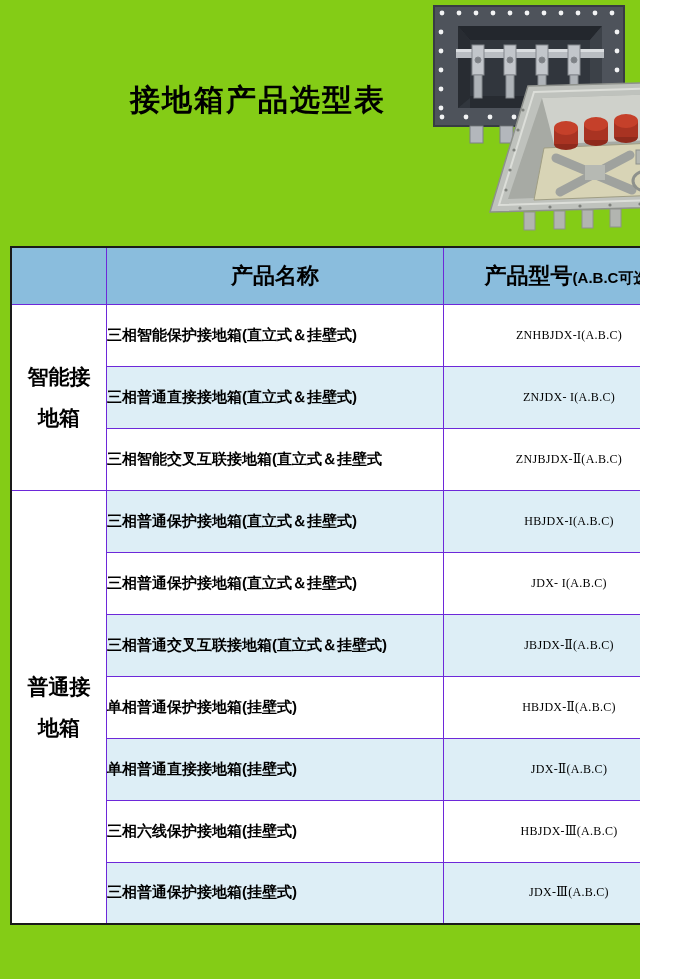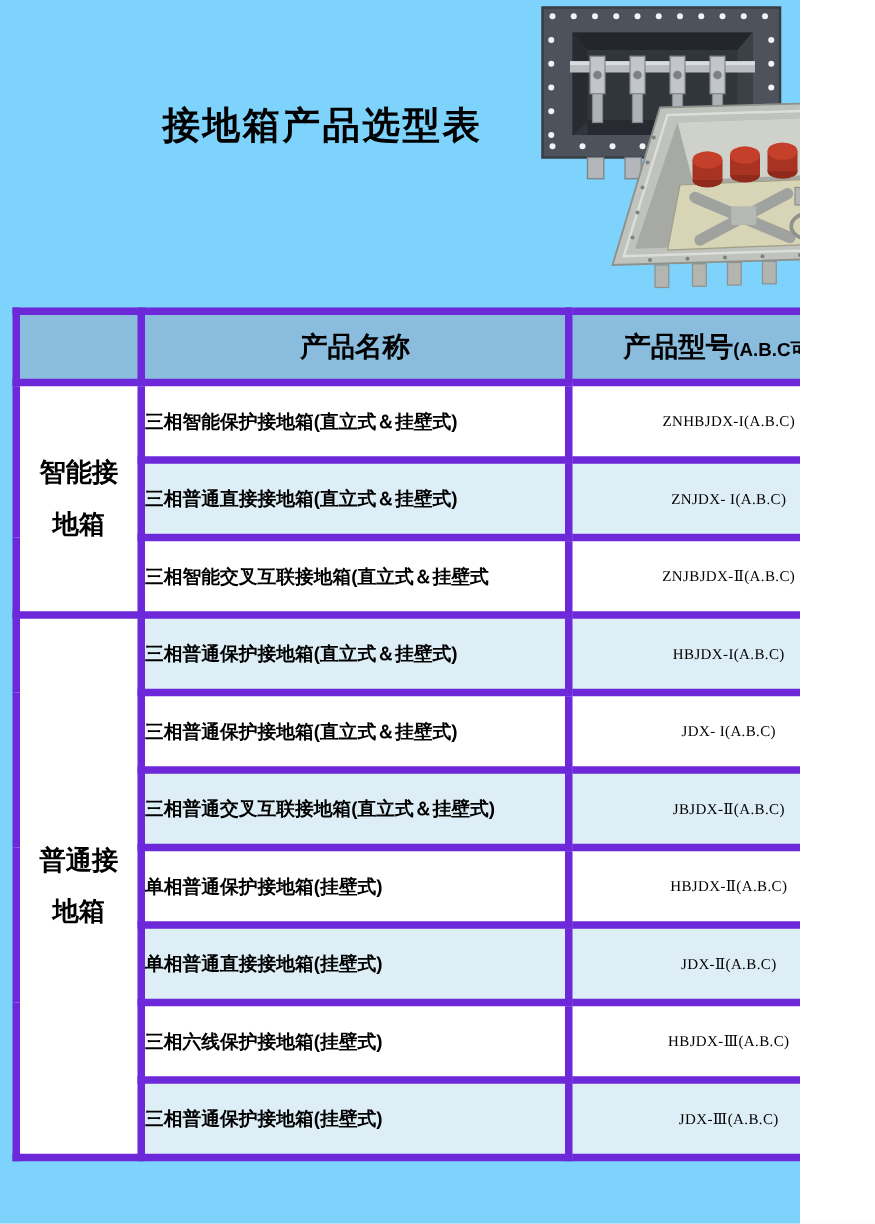--- a/index.html
+++ b/index.html
@@ -1,29 +1,29 @@
 <!DOCTYPE html>
 <html><head>
 <meta charset="utf-8">
 <style>
   html,body{margin:0;padding:0;background:#ffffff;}
-  #screen{position:relative;width:640px;height:979px;background:#7dd3fc;overflow:hidden;
+  #screen{position:relative;width:640px;height:979px;background:#84cc16;overflow:hidden;
           font-family:"Liberation Sans","DejaVu Sans",sans-serif;color:#000;}
 
   
   .page-title{position:absolute;left:130px;top:80px;font-size:30px;font-weight:bold;
               letter-spacing:2px;color:#000;}
 
   
   .photos{position:absolute;left:420px;top:0px;}
 
   
   table.sel{position:absolute;left:10px;top:246px;width:680px;border-collapse:collapse;
             table-layout:fixed;border:2px solid #1a1a1a;}
-  table.sel th,table.sel td{border:6px solid #6d28d9;padding:0;margin-left:32px;}
+  table.sel th,table.sel td{border:1px solid #6d28d9;padding:0;margin-left:32px;}
   table.sel thead tr{height:57px;}
   table.sel tbody tr{height:62px;}
   th.cat-col{width:94px;background:#8abddd;}
   th.name-col{width:336px;background:#8abddd;font-size:22px;font-weight:bold;text-align:center;}
   th.model-col{width:250px;background:#8abddd;}
   .model-big{font-size:22px;font-weight:bold;}
   .model-small{font-size:15px;font-weight:bold;}
   td.cat{background:#ffffff;text-align:center;vertical-align:middle;
          font-size:21px;font-weight:bold;line-height:1;}
   .cat-line{display:block;text-align:center;}

